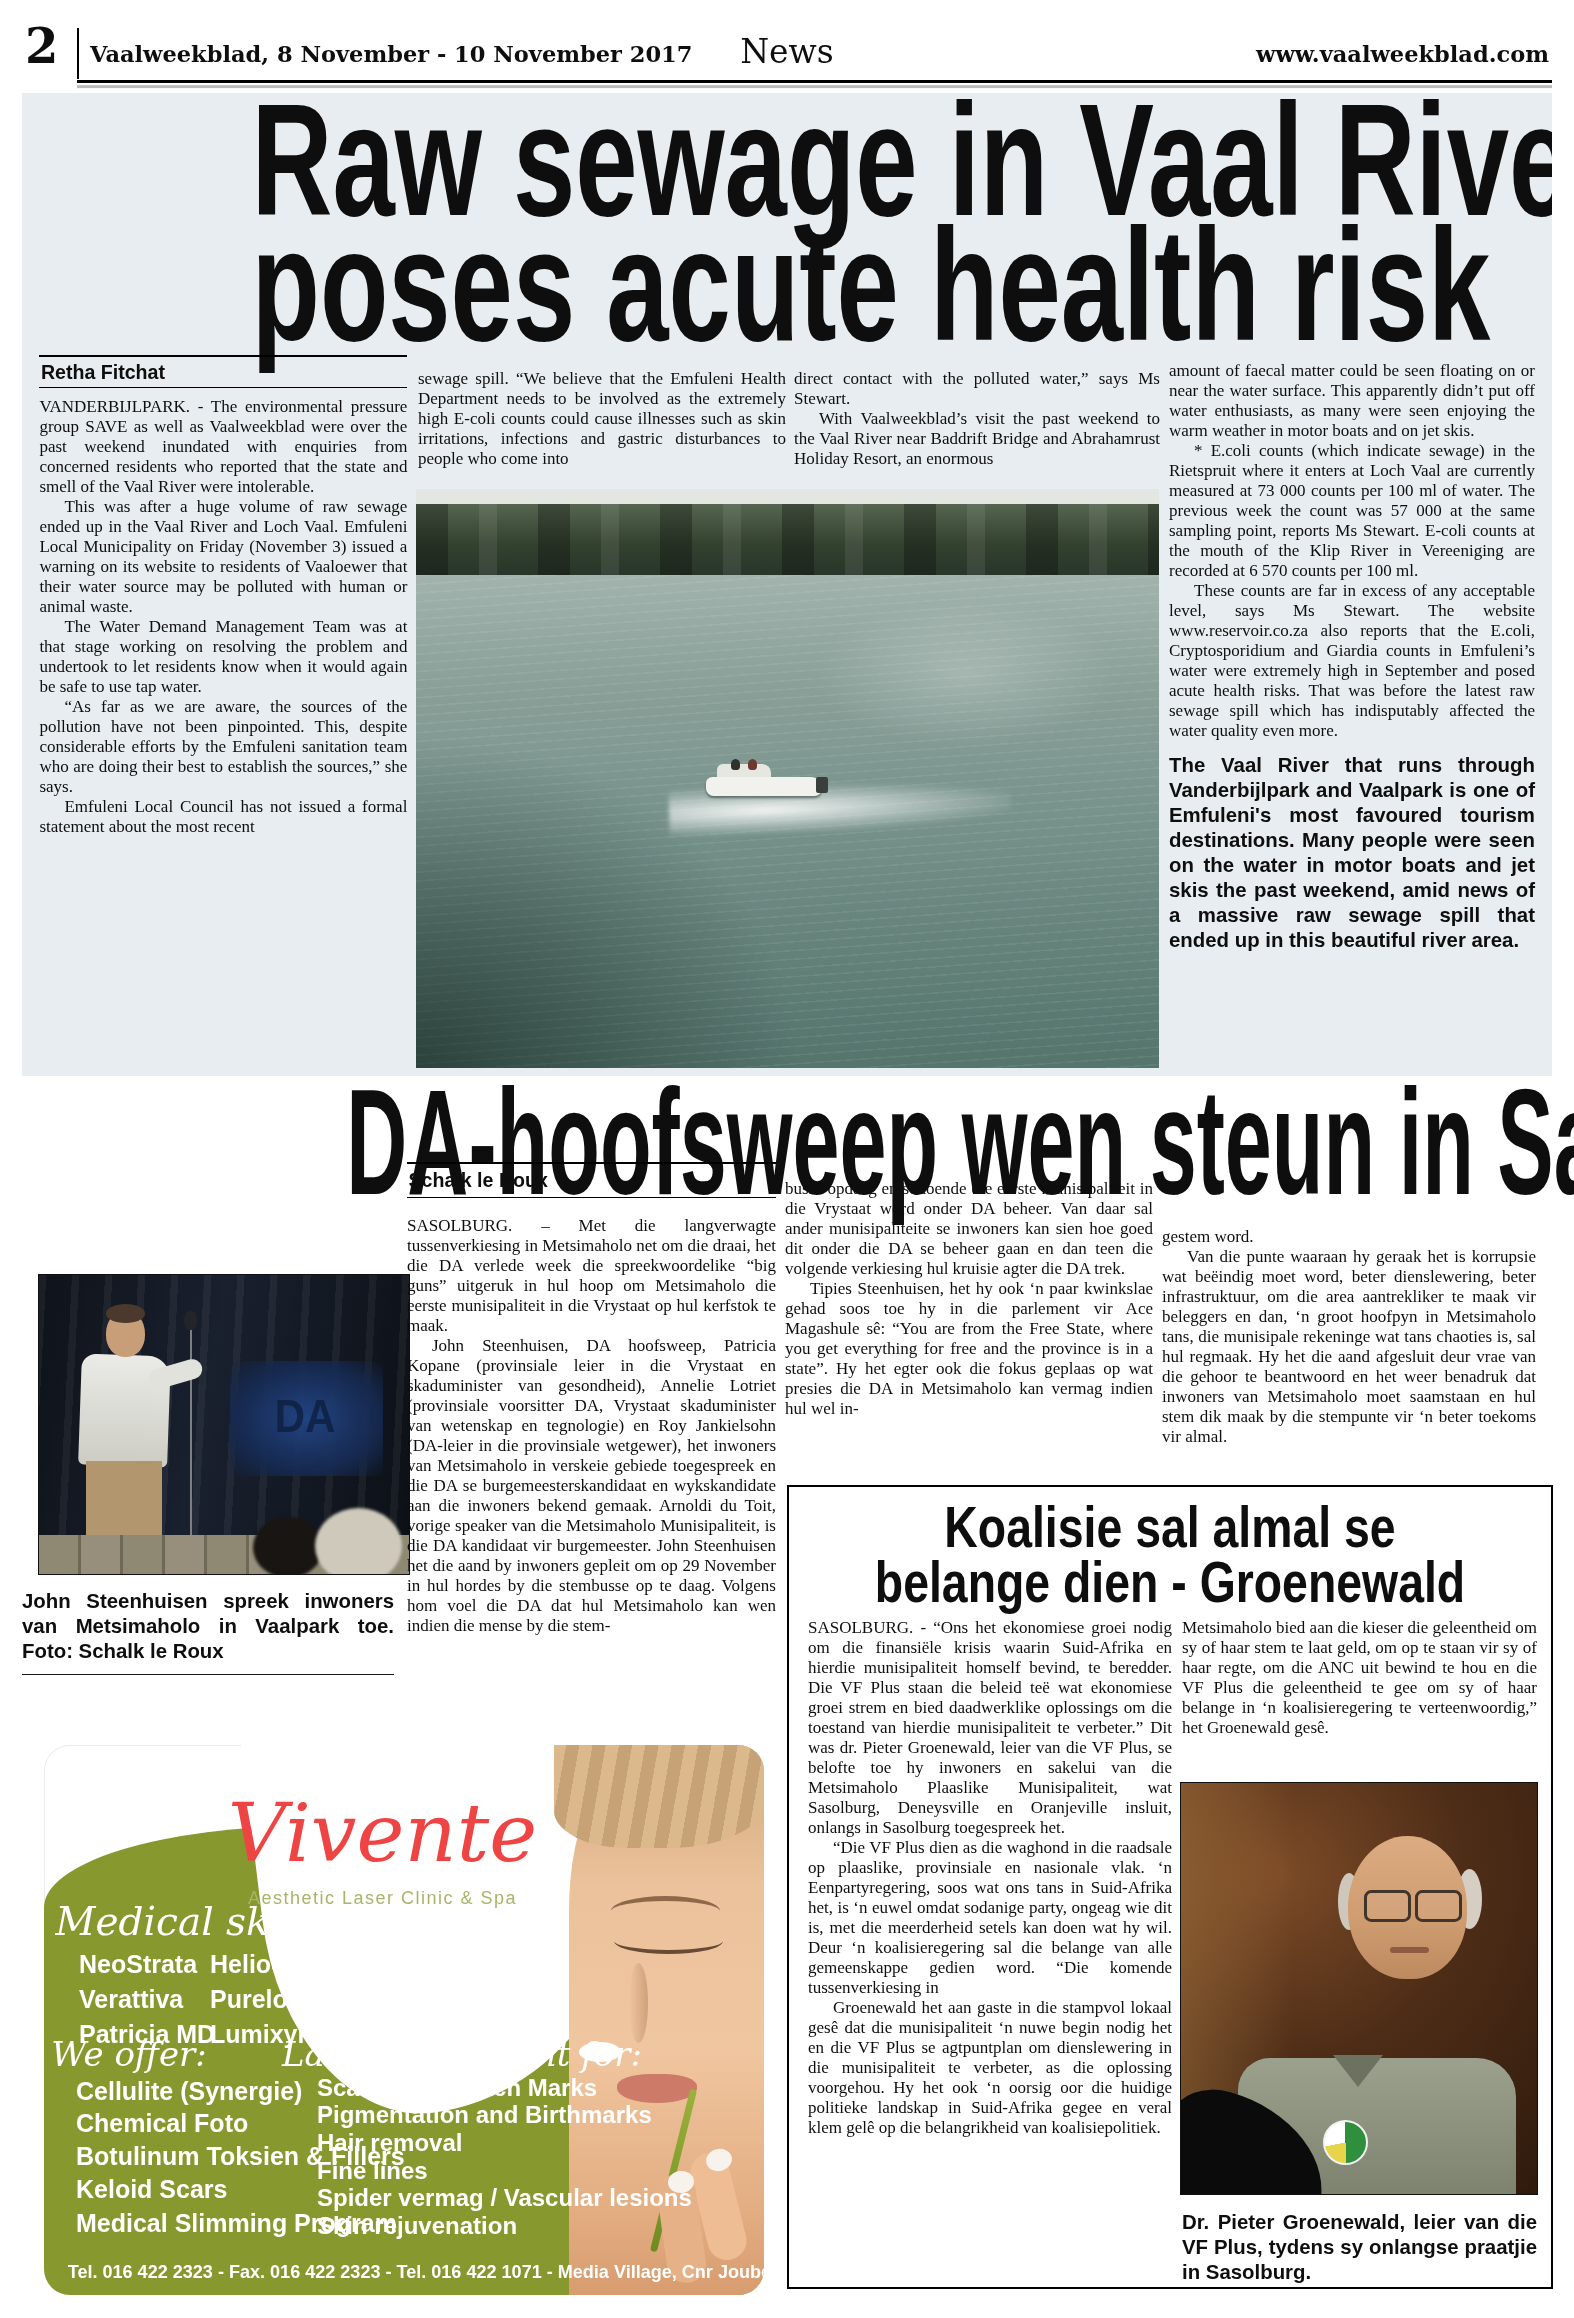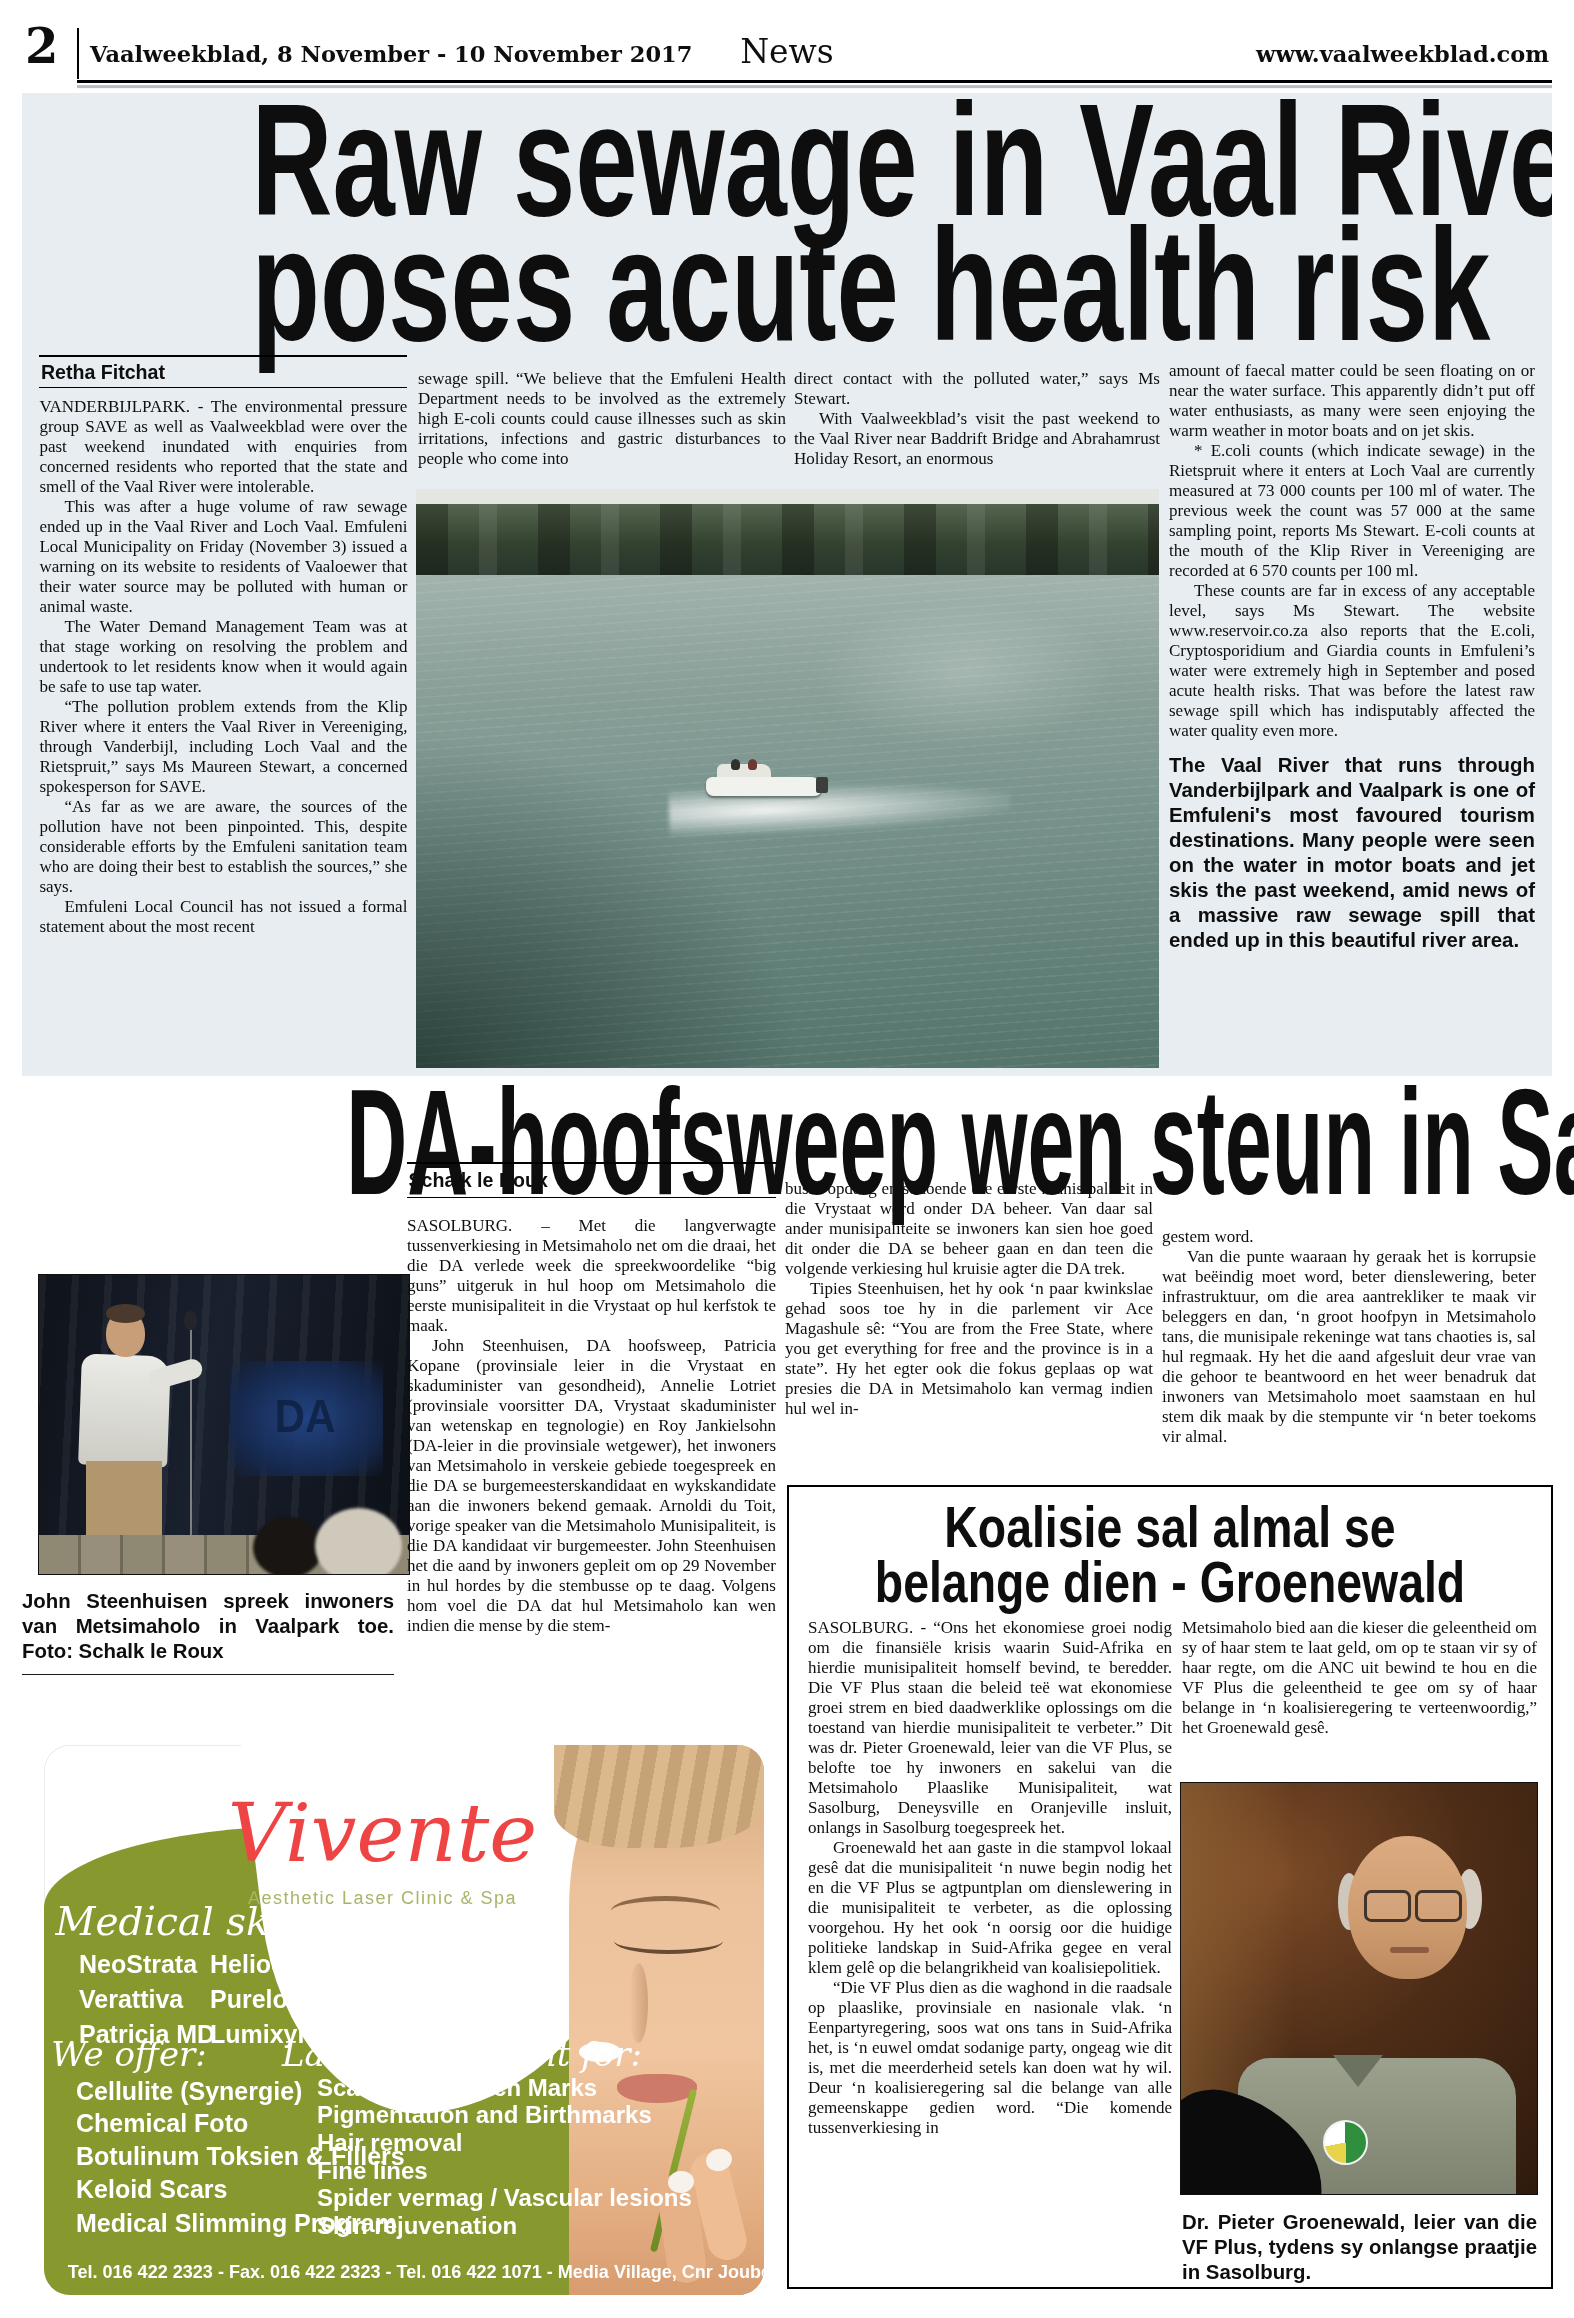--- a/index.html
+++ b/index.html
@@ -137,21 +137,20 @@
     <div class="a1hl">
       <span class="hl-line">Raw sewage in Vaal River</span>
       <span class="hl-line">poses acute health risk</span>
     </div>
 
     <div class="a1c1 bt">
       <div class="byline">Retha Fitchat</div>
       <p>VANDERBIJLPARK. - The environmental pressure group SAVE as well as Vaalweekblad were over the past weekend inundated with enquiries from concerned residents who reported that the state and smell of the Vaal River were intolerable.</p>
       <p class="ind">This was after a huge volume of raw sewage ended up in the Vaal River and Loch Vaal. Emfuleni Local Municipality on Friday (November 3) issued a warning on its website to residents of Vaaloewer that their water source may be polluted with human or animal waste.</p>
       <p class="ind">The Water Demand Management Team was at that stage working on resolving the problem and undertook to let residents know when it would again be safe to use tap water.</p>
-      <p class="ind">“The pollution problem extends from the Klip River where it enters the Vaal River in Vereeniging, through Vanderbijl, including Loch Vaal and the Rietspruit,” says Ms Maureen Stewart, a concerned spokesperson for SAVE.</p>
       <p class="ind">“As far as we are aware, the sources of the pollution have not been pinpointed. This, despite considerable efforts by the Emfuleni sanitation team who are doing their best to establish the sources,” she says.</p>
       <p class="ind">Emfuleni Local Council has not issued a formal statement about the most recent</p>
     </div>
 
     <div class="a1c2 bt">
       <p>sewage spill. “We believe that the Emfuleni Health Department needs to be involved as the extremely high E-coli counts could cause illnesses such as skin irritations, infections and gastric disturbances to people who come into</p>
     </div>
 
     <div class="a1c3 bt">
       <p>direct contact with the polluted water,” says Ms Stewart.</p>
@@ -219,22 +218,22 @@
     <p class="ind">Van die punte waaraan hy geraak het is korrupsie wat beëindig moet word, beter dienslewering, beter infrastruktuur, om die area aantrekliker te maak vir beleggers en dan, ‘n groot hoofpyn in Metsimaholo tans, die munisipale rekeninge wat tans chaoties is, sal hul regmaak. Hy het die aand afgesluit deur vrae van die gehoor te beantwoord en het weer  benadruk dat inwoners van Metsimaholo moet saamstaan en hul stem dik maak by die stempunte vir ‘n beter toekoms vir almal.</p>
   </div>
 
   <div class="a3">
     <div class="a3hl">
       <span class="hl-line">Koalisie sal almal se</span>
       <span class="hl-line">belange dien - Groenewald</span>
     </div>
     <div class="a3c1 bt">
       <p>SASOLBURG. - “Ons het ekonomiese groei nodig om die finansiële krisis waarin Suid-Afrika en hierdie munisipaliteit homself bevind, te beredder. Die VF Plus staan die beleid teë wat ekonomiese groei strem en bied daadwerklike oplossings om die toestand van hierdie munisipaliteit te verbeter.” Dit was dr. Pieter Groenewald, leier van die VF Plus, se belofte toe hy inwoners en sakelui van die Metsimaholo Plaaslike Munisipaliteit, wat Sasolburg, Deneysville en Oranjeville insluit, onlangs in Sasolburg toegespreek het.</p>
+      <p class="ind">“Die VF Plus dien as die waghond in die raadsale op plaaslike, provinsiale en nasionale vlak. ‘n Eenpartyregering, soos wat ons tans in Suid-Afrika het, is ‘n euwel omdat sodanige party, ongeag wie dit is, met die meerderheid setels kan doen wat hy wil. Deur ‘n koalisieregering sal die belange van alle gemeenskappe gedien word. “Die komende tussenverkiesing in</p>
       <p class="ind">Groenewald het aan gaste in die stampvol lokaal gesê dat die munisipaliteit ‘n nuwe begin nodig het en die VF Plus se agtpuntplan om dienslewering in die munisipaliteit te verbeter, as die oplossing voorgehou. Hy het ook ‘n oorsig oor die huidige politieke landskap in Suid-Afrika gegee en veral klem gelê op die belangrikheid van koalisiepolitiek.</p>
-      <p class="ind">“Die VF Plus dien as die waghond in die raadsale op plaaslike, provinsiale en nasionale vlak. ‘n Eenpartyregering, soos wat ons tans in Suid-Afrika het, is ‘n euwel omdat sodanige party, ongeag wie dit is, met die meerderheid setels kan doen wat hy wil. Deur ‘n koalisieregering sal die belange van alle gemeenskappe gedien word. “Die komende tussenverkiesing in</p>
     </div>
     <div class="a3c2 bt">
       <p>Metsimaholo bied aan die kieser die geleentheid om sy of haar stem te laat geld, om op te staan vir sy of haar regte, om die ANC uit bewind te hou en die VF Plus die geleentheid te gee om sy of haar belange in ‘n koalisieregering te verteenwoordig,” het Groenewald gesê.</p>
     </div>
 
     <div class="photo-pg">
       <div class="pg-streak"></div>
       <div class="pg-hairL"></div>
       <div class="pg-hairR"></div>
       <div class="pg-head"></div>

